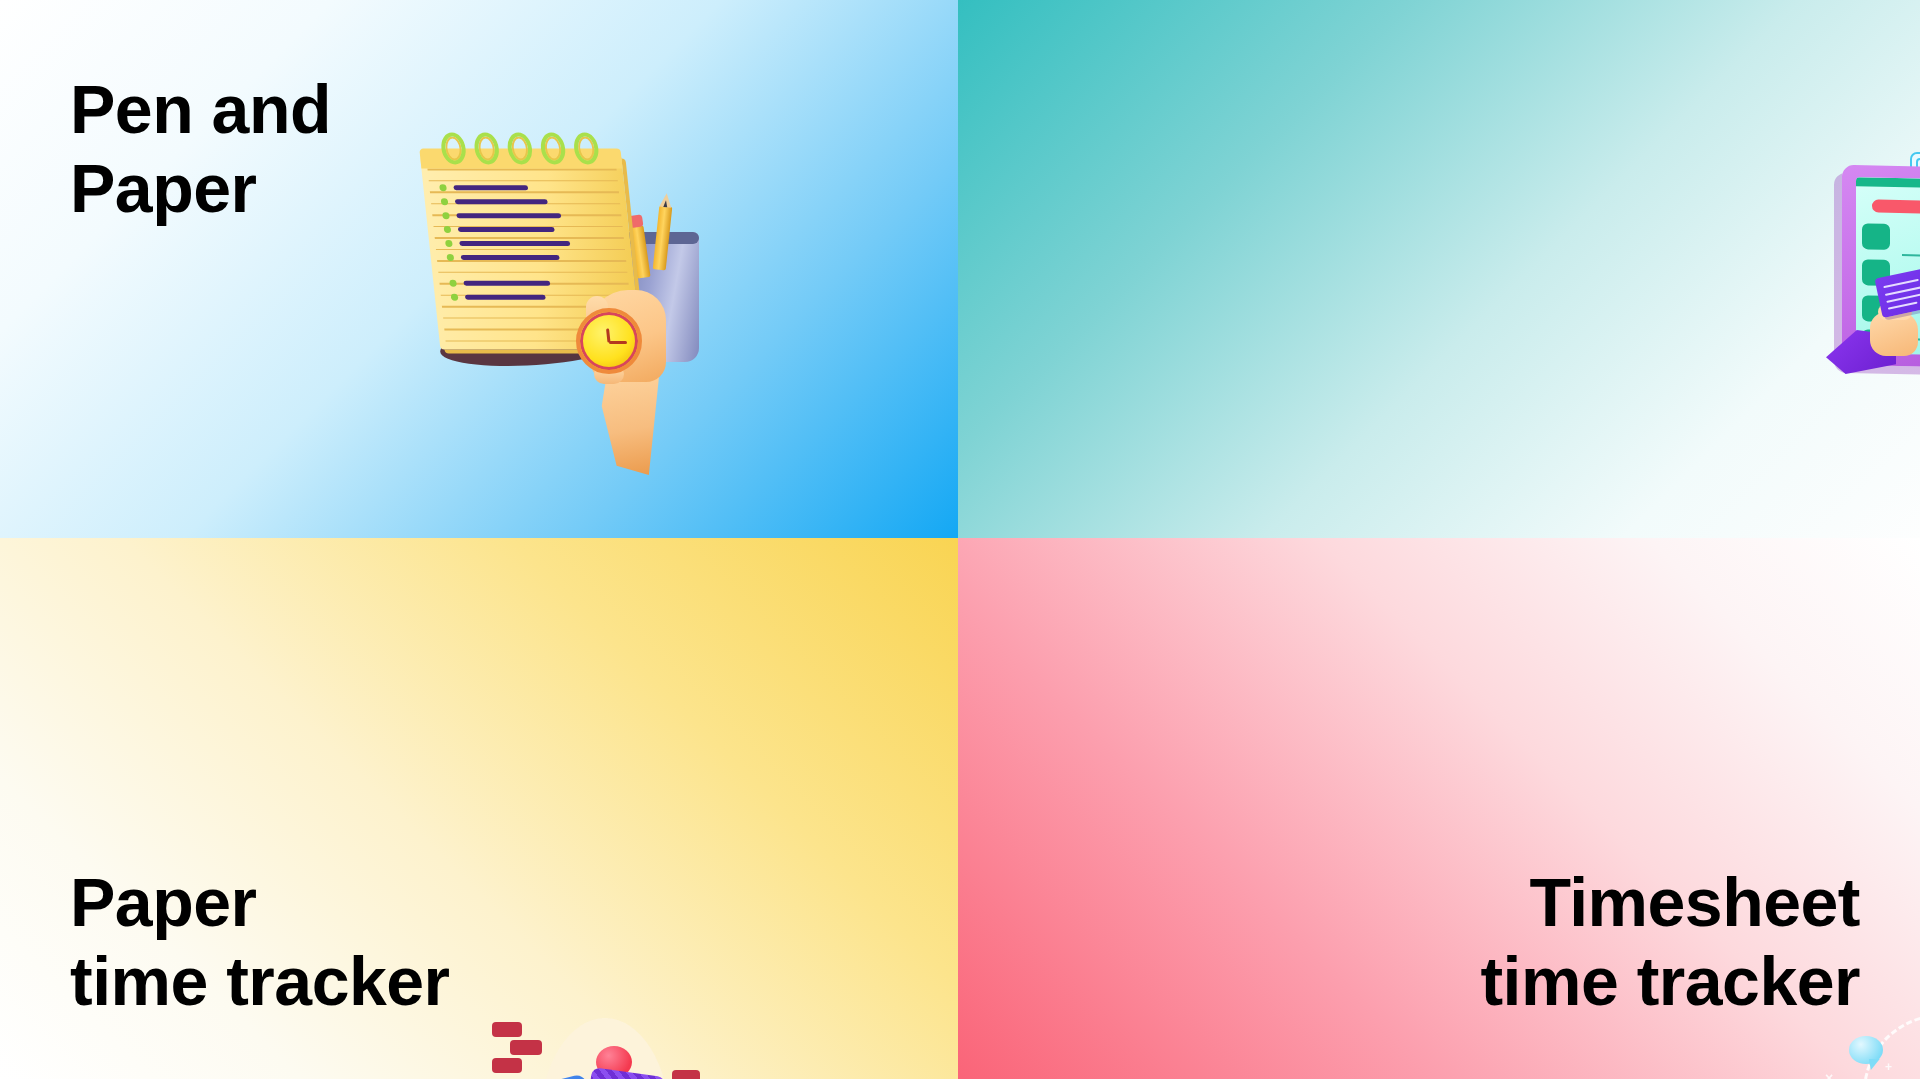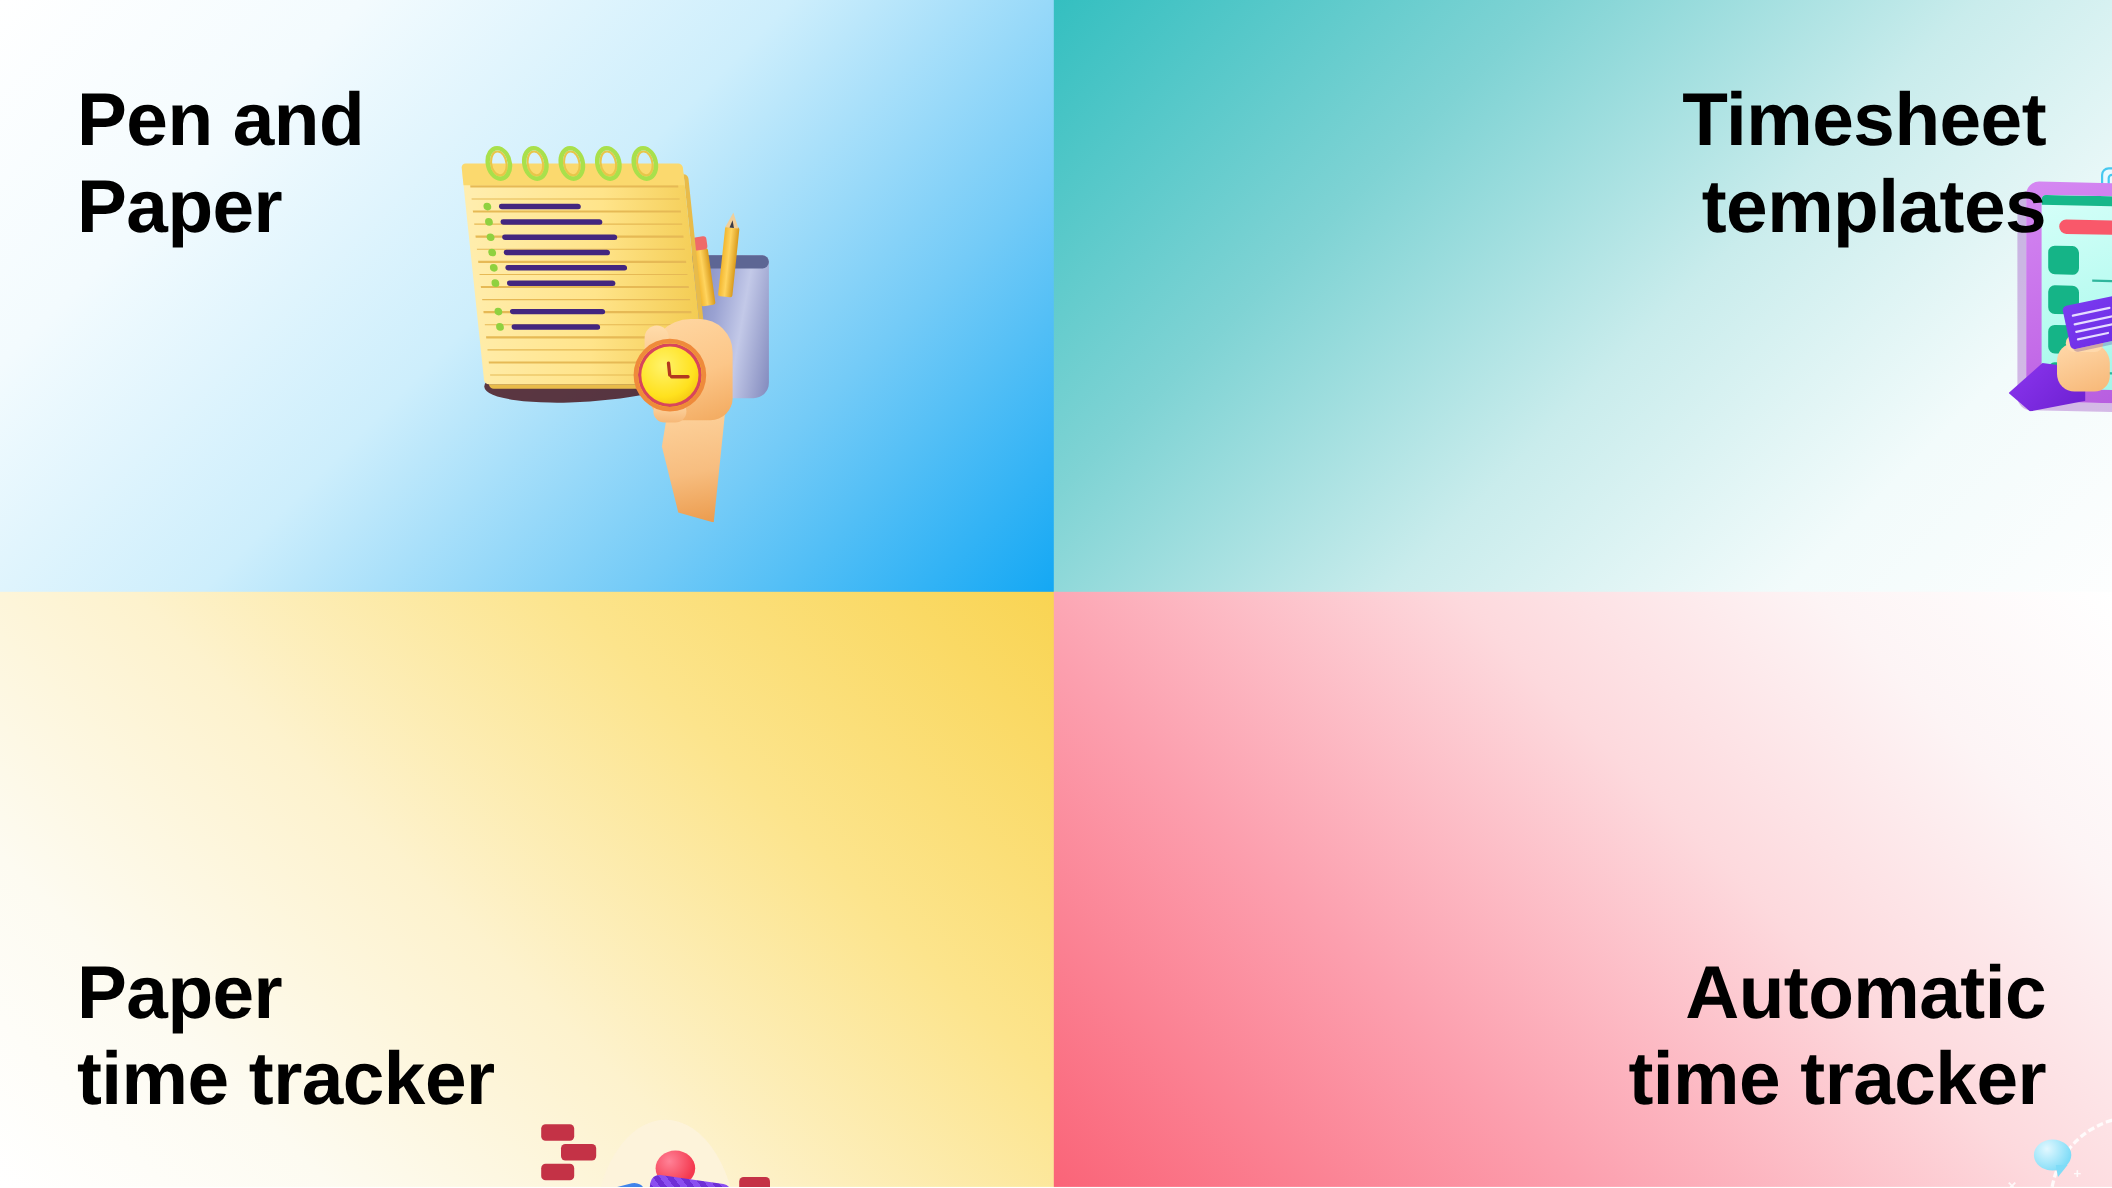--- a/index.html
+++ b/index.html
@@ -327,22 +327,20 @@
       </div>
       <div class="sticky" style="left:60px; top:132px; width:62px; height:40px; transform:rotate(-12deg);">
         <i style="top:9px; width:36px;"></i>
           <i style="top:17px; width:44px;"></i>
         <i style="top:24px; width:40px;"></i>
           <i style="top:31px; width:30px;"></i>
       </div>
 
     </div>
 
-    <div class="title" id="t2">Timesheet
-templates</div>
   </div>
 
   <div class="quad" id="q3">
     <div class="art" id="art3">
 
       <div class="blob"></div>
 
       <div class="redbrick" style="left:72px; top:14px; width:30px; height:15px;"></div>
       <div class="redbrick" style="left:90px; top:32px; width:32px; height:15px;"></div>
       <div class="redbrick" style="left:72px; top:50px; width:30px; height:15px;"></div>
@@ -374,17 +372,17 @@
       <div class="spark" style="left:72px; top:52px; font-size:12px;">+</div>
 
       <div class="platform">
         
         
         
       </div>
 
     </div>
 
-    <div class="title" id="t4">Automatic
+    <div class="title" id="t4">Timesheet
 time tracker</div>
   </div>
 
 </div>
 
 </body></html>

